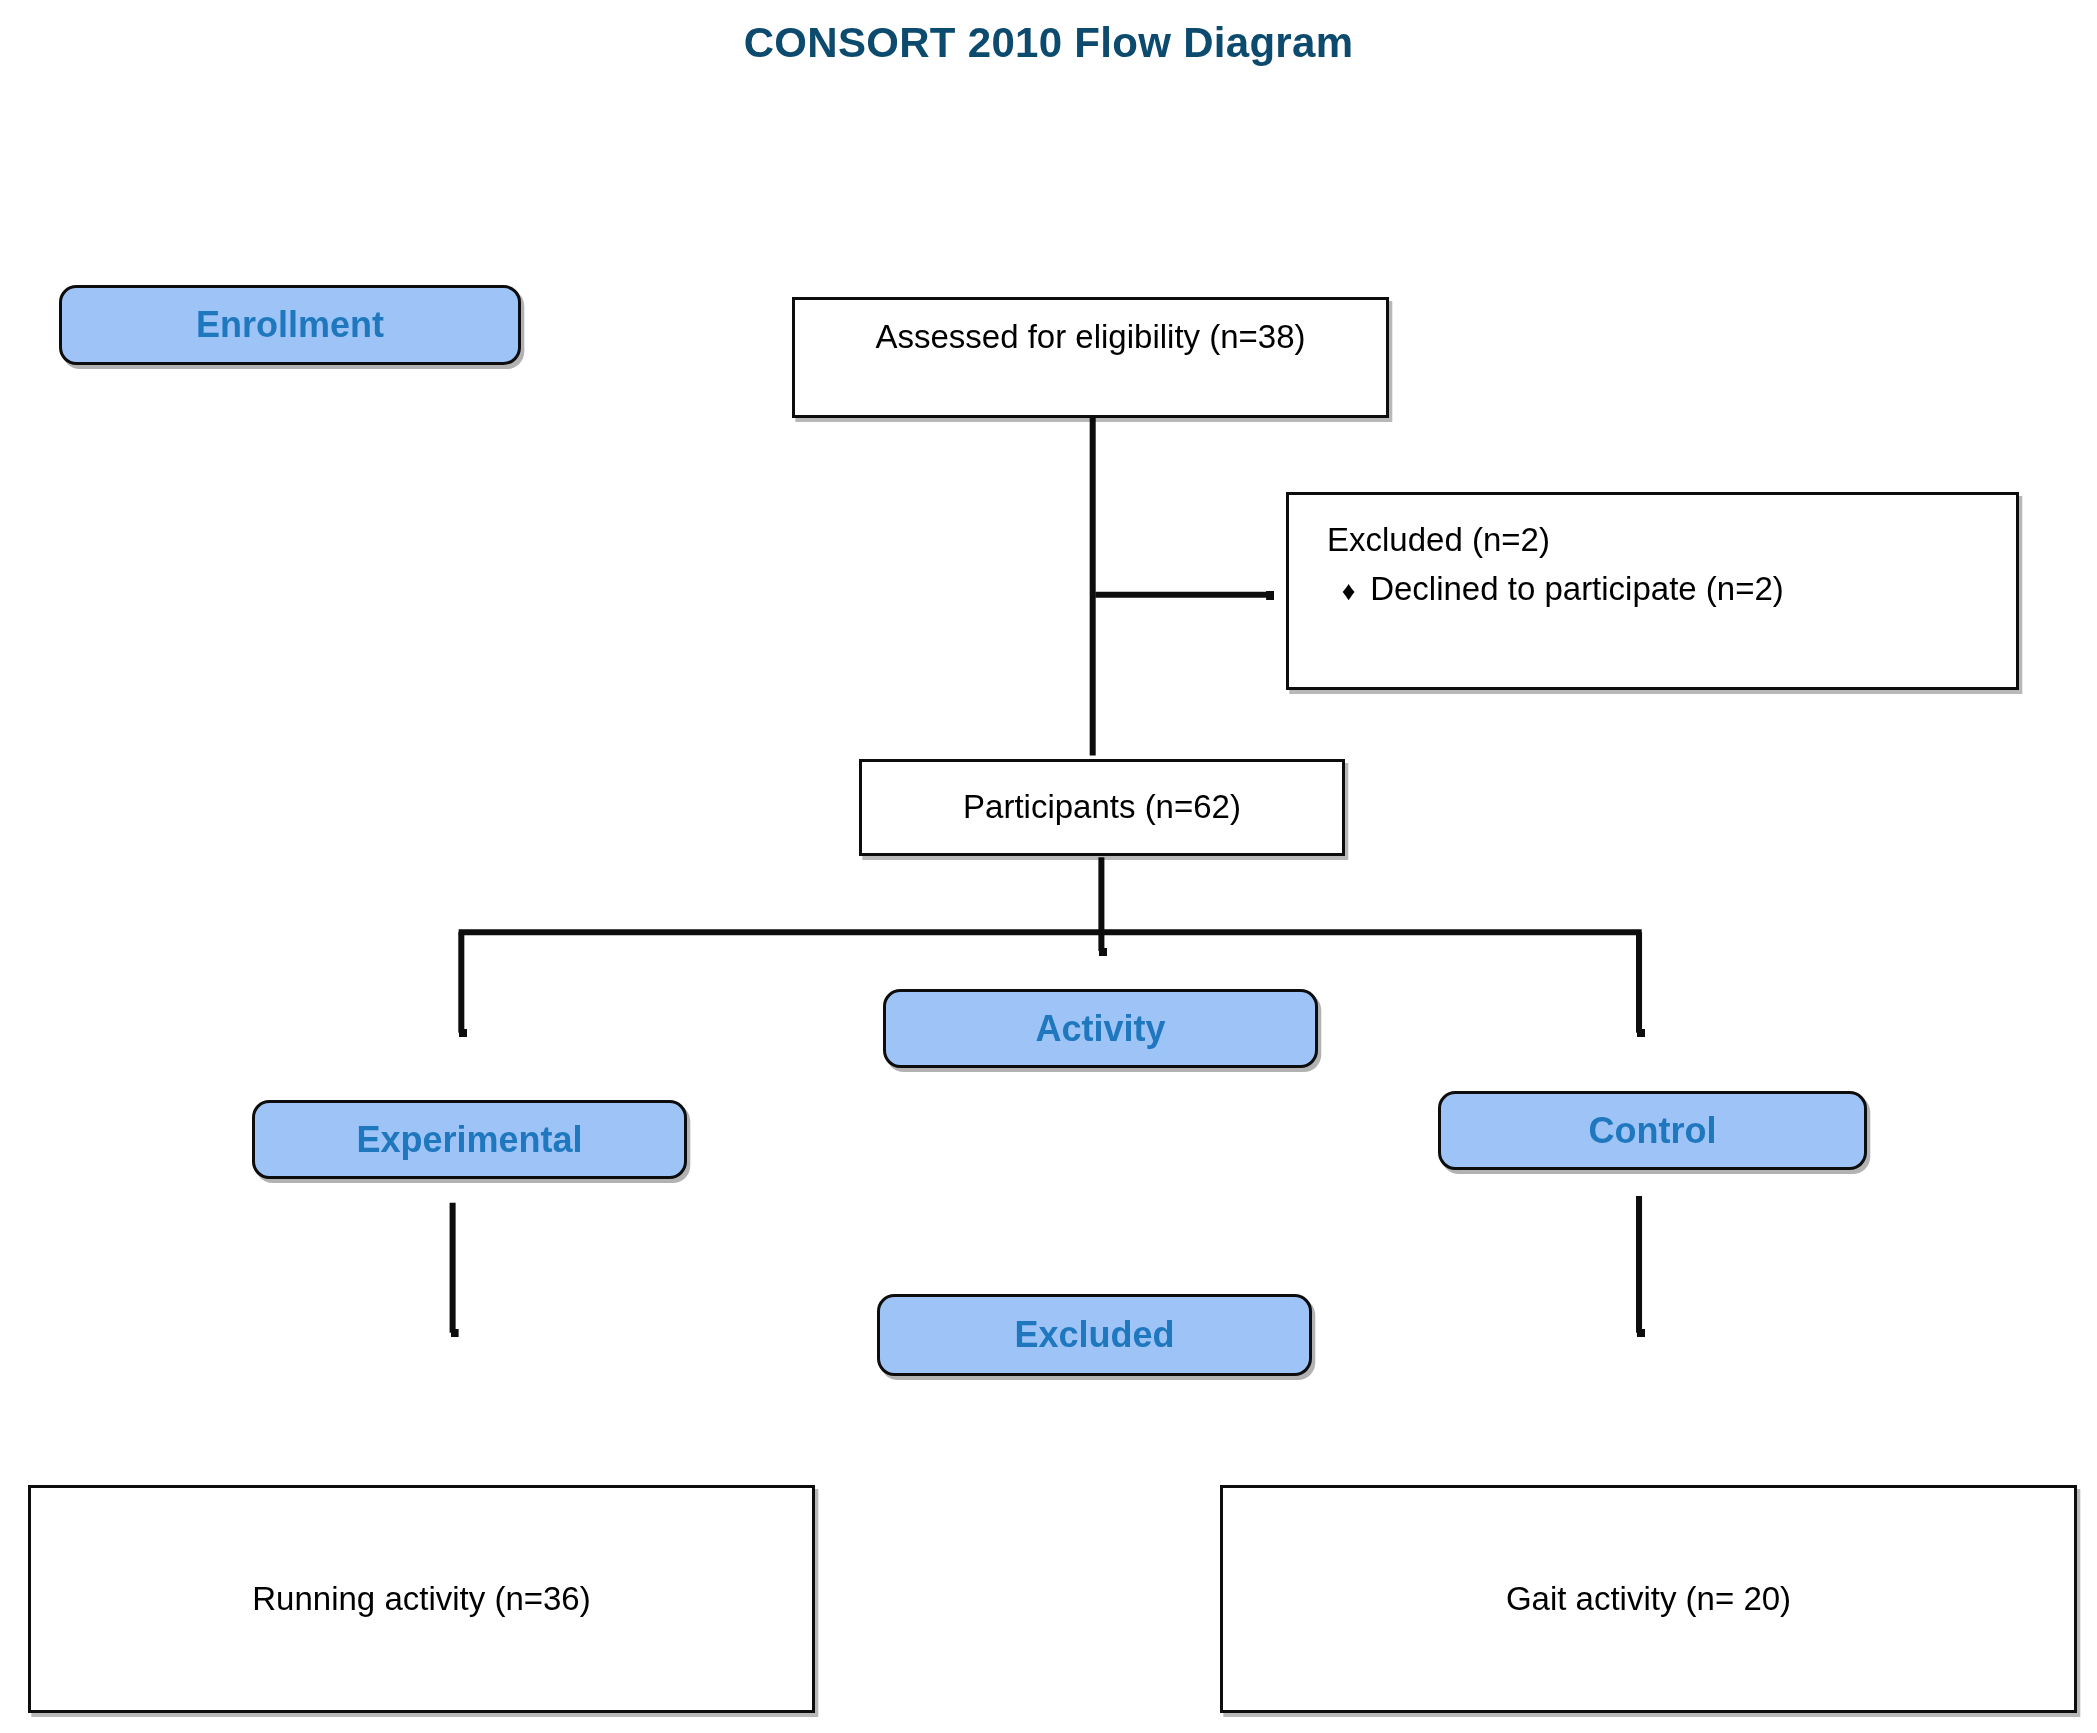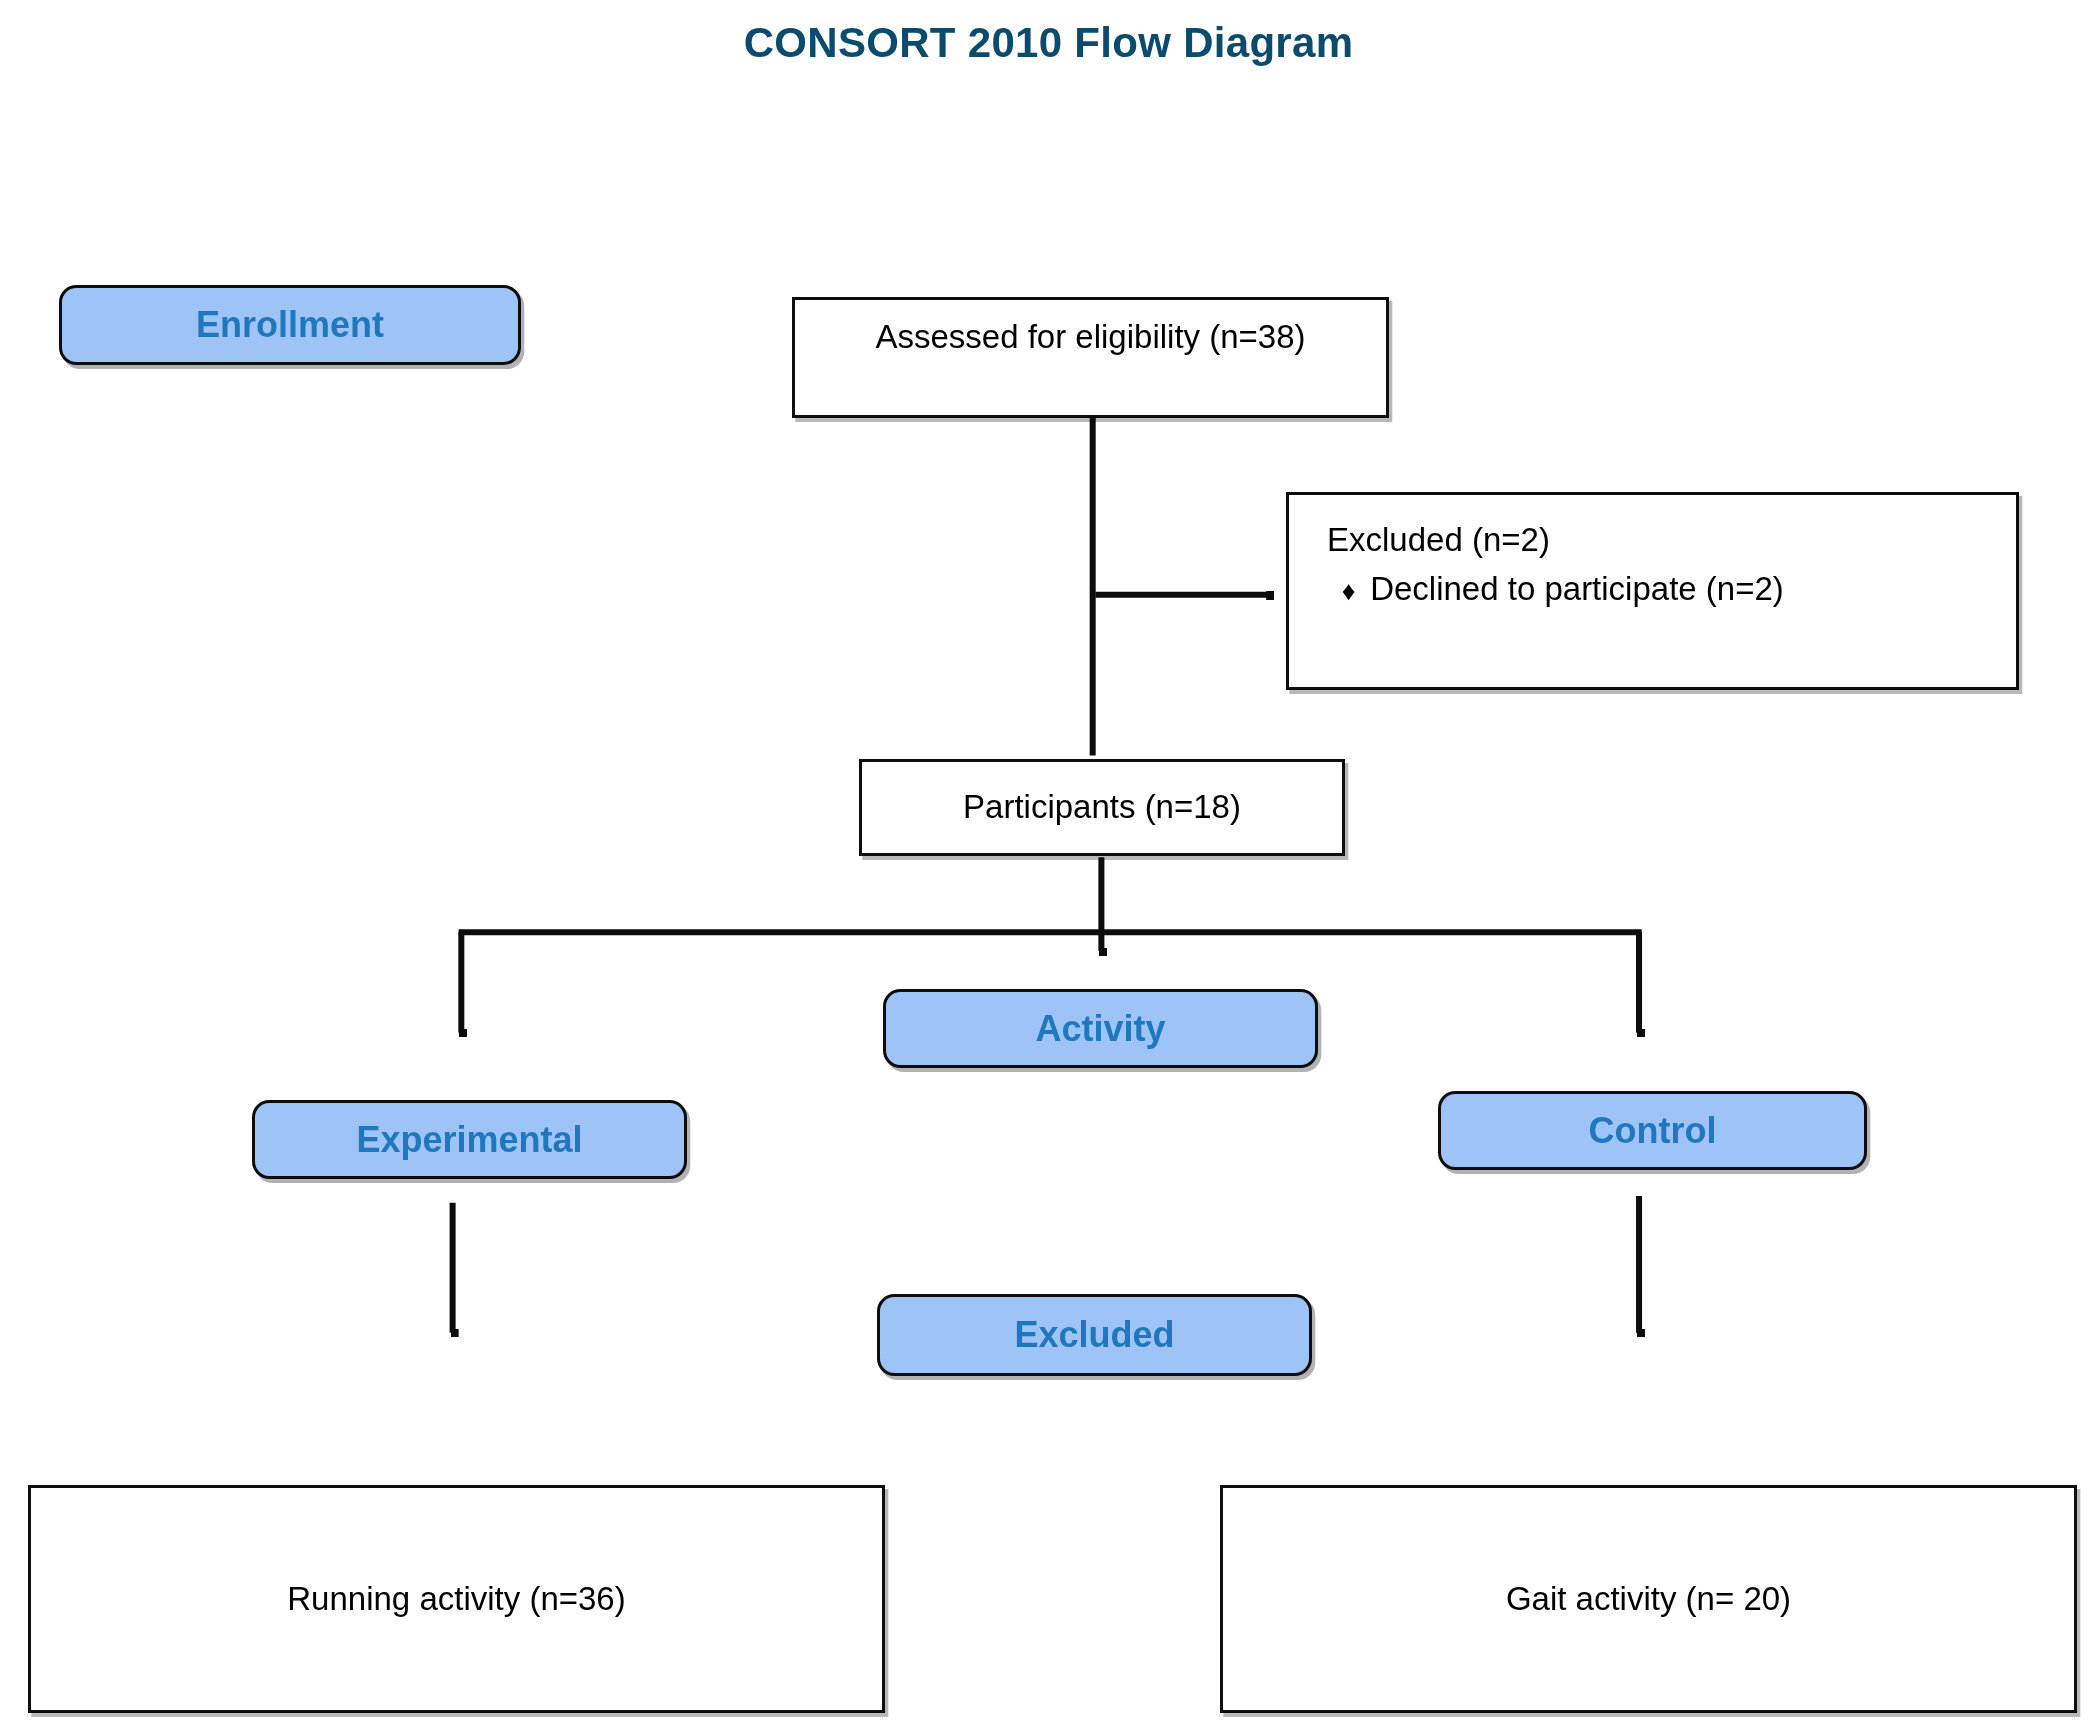--- a/index.html
+++ b/index.html
@@ -108,21 +108,21 @@
   }
 
   
   #box-participants {
     left: 859px; top: 759px; width: 486px; height: 97px;
     display: flex; align-items: center; justify-content: center;
   }
 
   
   #box-running {
-    left: 28px; top: 1485px; width: 857px; height: 228px;
+    left: 28px; top: 1485px; width: 787px; height: 228px;
     display: flex; align-items: center; justify-content: center;
   }
   #box-gait {
     left: 1220px; top: 1485px; width: 857px; height: 228px;
     display: flex; align-items: center; justify-content: center;
   }
 </style>
 </head>
 <body>
 
@@ -183,21 +183,21 @@
 
   <div class="flow-box" id="box-excluded">
     <span class="box-text">Excluded (n=2)</span>
     <div class="bullet-row">
       <span class="bullet-glyph">♦</span>
       <span class="box-text">Declined to participate (n=2)</span>
     </div>
   </div>
 
   <div class="flow-box" id="box-participants">
-    <span class="box-text">Participants (n=18)</span>
+    <span class="box-text">Participants (n=62)</span>
   </div>
 
   <div class="flow-box" id="box-running">
     <span class="box-text">Running activity (n=36)</span>
   </div>
 
   <div class="flow-box" id="box-gait">
     <span class="box-text">Gait activity (n= 20)</span>
   </div>
 

